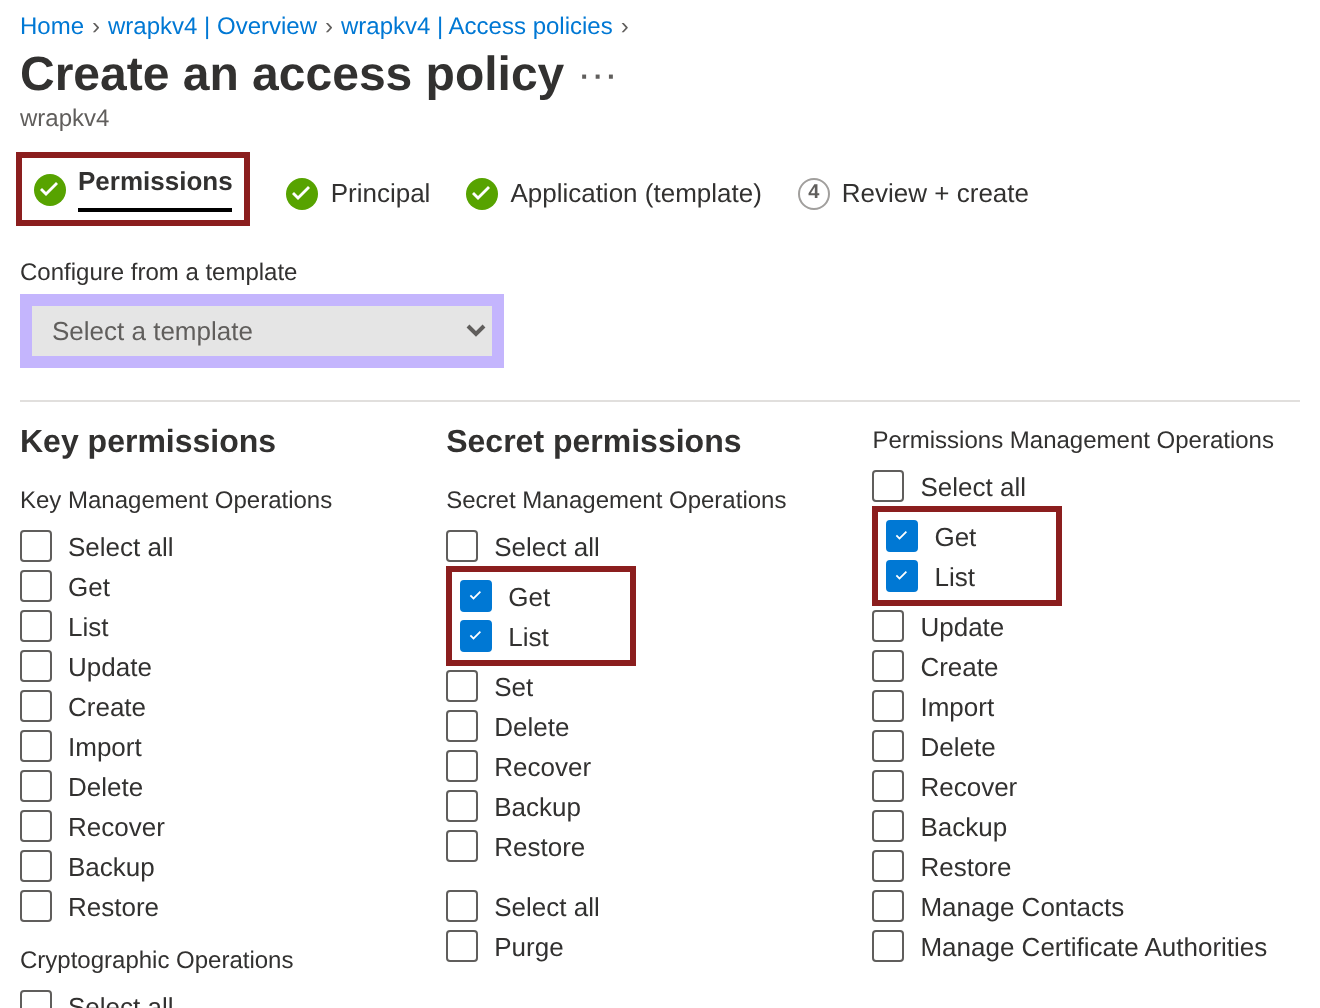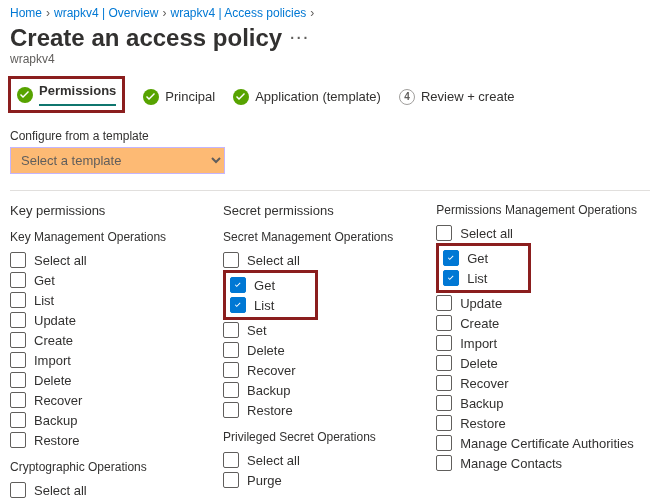--- a/index.html
+++ b/index.html
@@ -43,54 +43,54 @@
   }
   .step { display: flex; align-items: center; gap: 6px; cursor: pointer; }
   .step-bullet {
     width: 16px; height: 16px; border-radius: 50%;
     display: flex; align-items: center; justify-content: center;
     font-size: 10px; font-weight: bold;
   }
   .step-bullet.green { background: #57a300; color: #fff; }
   .step-bullet.future { border: 1px solid #a19f9d; color: #605e5c; background: #fff; }
   .step.active .step-label {
-    border-bottom: 2px solid #0f766e;
+    border-bottom: 2px solid #000000;
     padding-bottom: 6px;
     font-weight: 600;
   }
   .highlight-active {
     border: 3px solid #8b1e1e;
     padding: 4px 6px;
     position: relative;
     top: -2px;
   }
 
   .section-label { padding: 14px 10px 4px 10px; font-size: 12px; }
   .select-wrap { padding: 0 10px;  }
   .template-select {
-    width: 215px;
+    width: 242px;
     padding: 4px 6px;
     font-size: 13px;
     color: #605e5c;
-    border: 1px solid #c4b5fd;
-    background: #fdba74;
+    border: 6px solid #c4b5fd;
+    background: #e5e5e5;
   }
 
   .divider { border-top: 1px solid #e1dfdd; margin: 16px 10px 0 10px; }
 
   .columns {
     display: flex;
     gap: 0;
     padding: 12px 10px 0 10px;
   }
   .col { flex: 0 0 33.3%; }
   .col h4 {
     margin: 0 0 12px 0;
-    font-size: 13px;
-    font-weight: 400;
+    font-size: 16px;
+    font-weight: 700;
   }
   .group-title { font-size: 12px; color: #323130; margin: 0 0 6px 0; }
   .cb-row {
     display: flex; align-items: center; gap: 8px;
     padding: 2px 0;
     font-size: 13px;
   }
   .cb {
     width: 16px; height: 16px;
     border: 1px solid #605e5c;
@@ -270,21 +270,20 @@
         <div class="cb-row">
           <span class="cb"></span>
           <span>Backup</span>
         </div>
         <div class="cb-row">
           <span class="cb"></span>
           <span>Restore</span>
         </div>
       </div>
     <div class="spacer"></div>
-    <div class="group-title">Privileged Secret Operations</div>
     <div class="cb-row">
       <span class="cb"></span>
       <span>Select all</span>
     </div>
     <div id="secret-priv-ops">
         <div class="cb-row">
           <span class="cb"></span>
           <span>Purge</span>
         </div>
       </div>
@@ -340,21 +339,21 @@
         <div class="cb-row">
           <span class="cb"></span>
           <span>Backup</span>
         </div>
         <div class="cb-row">
           <span class="cb"></span>
           <span>Restore</span>
         </div>
         <div class="cb-row">
           <span class="cb"></span>
+          <span>Manage Contacts</span>
+        </div>
+        <div class="cb-row">
+          <span class="cb"></span>
           <span>Manage Certificate Authorities</span>
-        </div>
-        <div class="cb-row">
-          <span class="cb"></span>
-          <span>Manage Contacts</span>
         </div>
       </div>
   </div>
 </div>
 
 </body></html>

